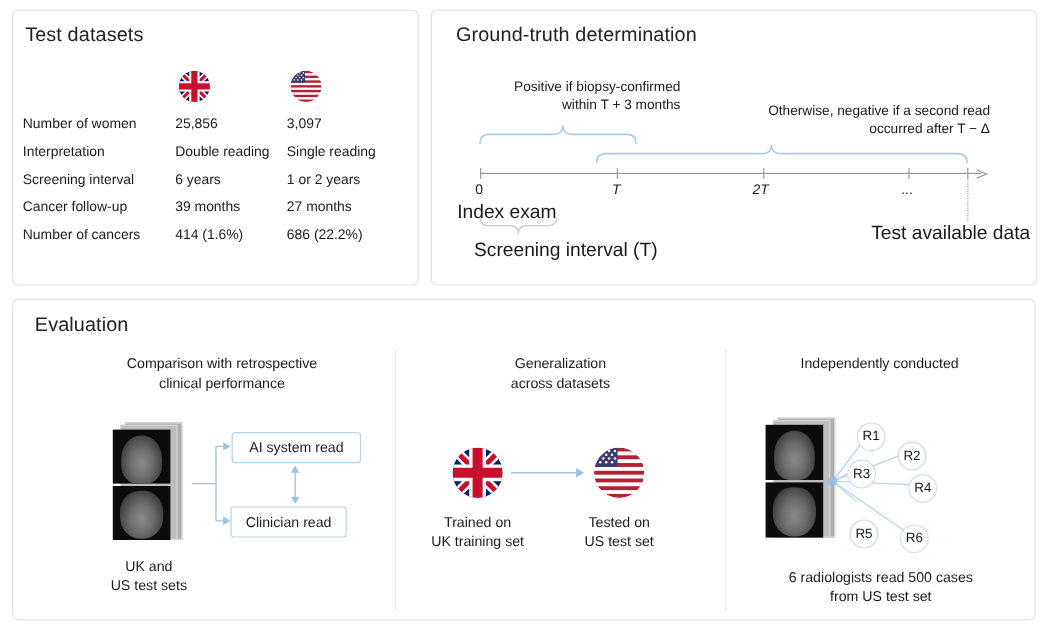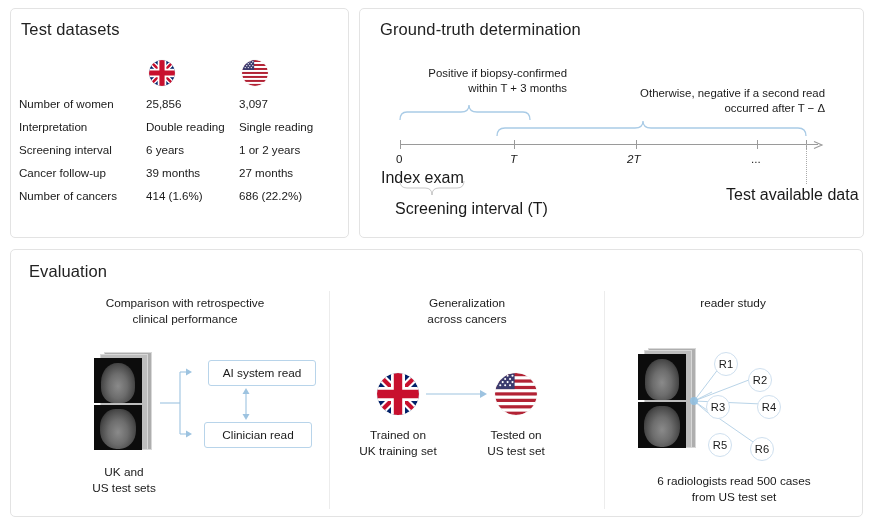--- a/index.html
+++ b/index.html
@@ -347,26 +347,26 @@
     <path d="M186,368.5 l6,3.5 l-6,3.5" fill="#9dc3e0"></path>
 
     <line x1="180" y1="434" x2="188" y2="434" stroke="#9dc3e0" stroke-width="1.1"></line>
     <path d="M186,430.5 l6,3.5 l-6,3.5" fill="#9dc3e0"></path>
 
     <line x1="246" y1="392" x2="246" y2="416" stroke="#9dc3e0" stroke-width="1.1"></line>
     <path d="M242.5,394 l3.5,-6 l3.5,6" fill="#9dc3e0"></path>
     <path d="M242.5,414 l3.5,6 l3.5,-6" fill="#9dc3e0"></path>
   </svg>
 
-  <div class="readbox" style="left:208px; top:360px; width:108px; height:26px;">AI system read</div>
-  <div class="readbox" style="left:192px; top:422px; width:108px; height:26px;margin-left:12px;">Clinician read</div>
+  <div class="readbox" style="left:193px; top:360px; width:108px; height:26px;">AI system read</div>
+  <div class="readbox" style="left:192px; top:422px; width:97px; height:26px;">Clinician read</div>
 
   <div class="eval-head" style="left:382px; top:296px; width:170px;">
     <div>Generalization</div>
-    <div>across cancers</div>
+    <div>across datasets</div>
   </div>
 
   <span class="flag" style="position:absolute; left:377px; top:373px; width:42px; height:42px; margin:0;">
     <svg viewBox="0 0 60 60" style="width:42px;height:42px;">
       <defs>
           <clipPath id="ukclip2">
             <circle cx="30" cy="30" r="30"></circle>
           </clipPath>
         </defs>
       <g clip-path="url(#ukclip2)">
@@ -426,21 +426,21 @@
   <div class="eval-foot" style="left:343px; top:428px; width:110px;">
     <div>Trained on</div>
     <div>UK training set</div>
   </div>
   <div class="eval-foot" style="left:466px; top:428px; width:100px;">
     <div>Tested on</div>
     <div>US test set</div>
   </div>
 
   <div class="eval-head" style="left:643px; top:296px; width:180px;">
-    <div>reader study</div>
+    <div>Independently conducted</div>
   </div>
 
   <div class="mammo-stack" style="left:632px; top:348px; width:72px; height:104px;">
     <div class="sheet s2" style="left:16px; top:0px;  width:48px; height:100px;"></div>
     <div class="sheet s1" style="left:12px; top:2px;  width:48px; height:98px;"></div>
     <div class="mammo-img" style="left:6px;  top:6px;  width:48px; height:46px;">
       <div class="breast" style="left:7px; top:5px; width:34px; height:41px; border-radius:48% 48% 38% 38%;"></div>
     </div>
     <div class="mammo-img" style="left:6px;  top:54px; width:48px; height:46px;">
       <div class="breast" style="left:6px; top:4px; width:36px; height:41px; border-radius:44% 44% 46% 46%;"></div>
@@ -454,21 +454,21 @@
       <line x1="694" y1="401" x2="712" y2="392"></line>
       <line x1="694" y1="401" x2="762" y2="404"></line>
       <line x1="694" y1="401" x2="714" y2="418"></line>
       <line x1="694" y1="401" x2="756" y2="444"></line>
     </g>
     <circle cx="694" cy="401" r="4" fill="#8fc0e2" opacity=".85"></circle>
   </svg>
 
   <div class="reader-circle" style="left:714px; top:352px;">R1</div>
   <div class="reader-circle" style="left:748px; top:368px;">R2</div>
-  <div class="reader-circle" style="left:706px; top:395px;text-align:center;">R3</div>
+  <div class="reader-circle" style="left:706px; top:383px;text-align:center;">R3</div>
   <div class="reader-circle" style="left:757px; top:395px;">R4</div>
   <div class="reader-circle" style="left:708px; top:433px;">R5</div>
   <div class="reader-circle" style="left:750px; top:437px;">R6</div>
 
   <div class="eval-foot" style="left:616px; top:474px; width:236px;">
     <div>6 radiologists read 500 cases</div>
     <div>from US test set</div>
   </div>
 
 </div>

